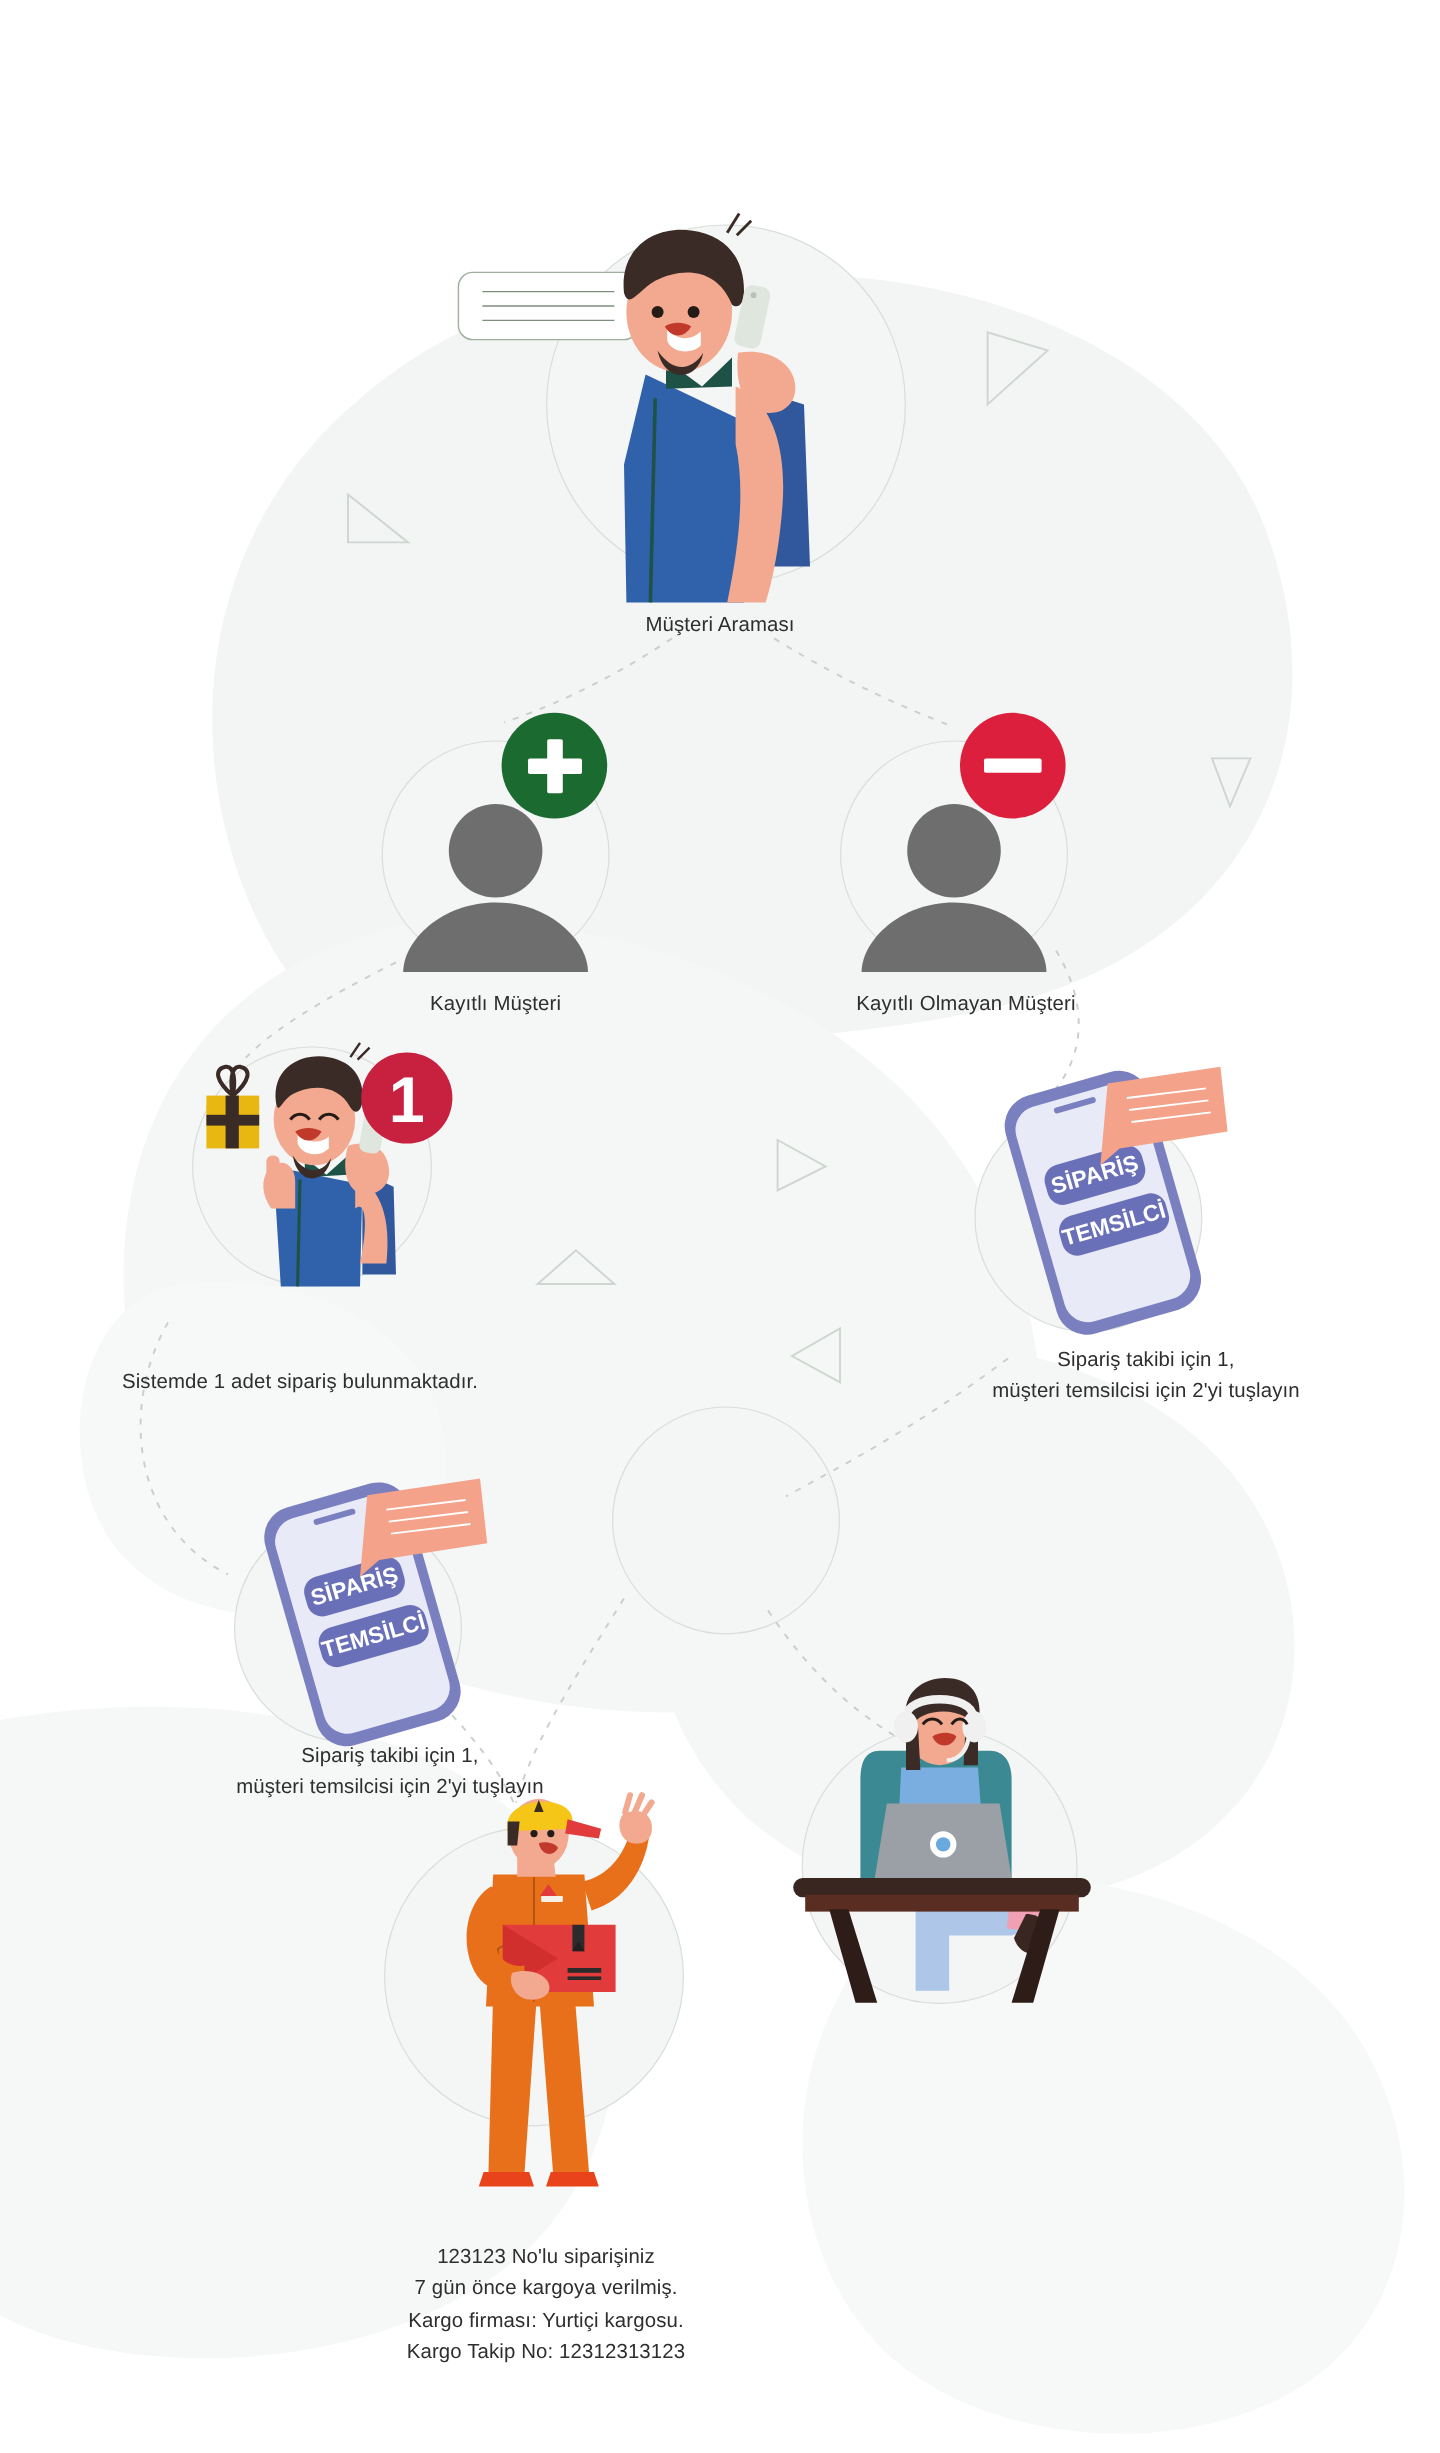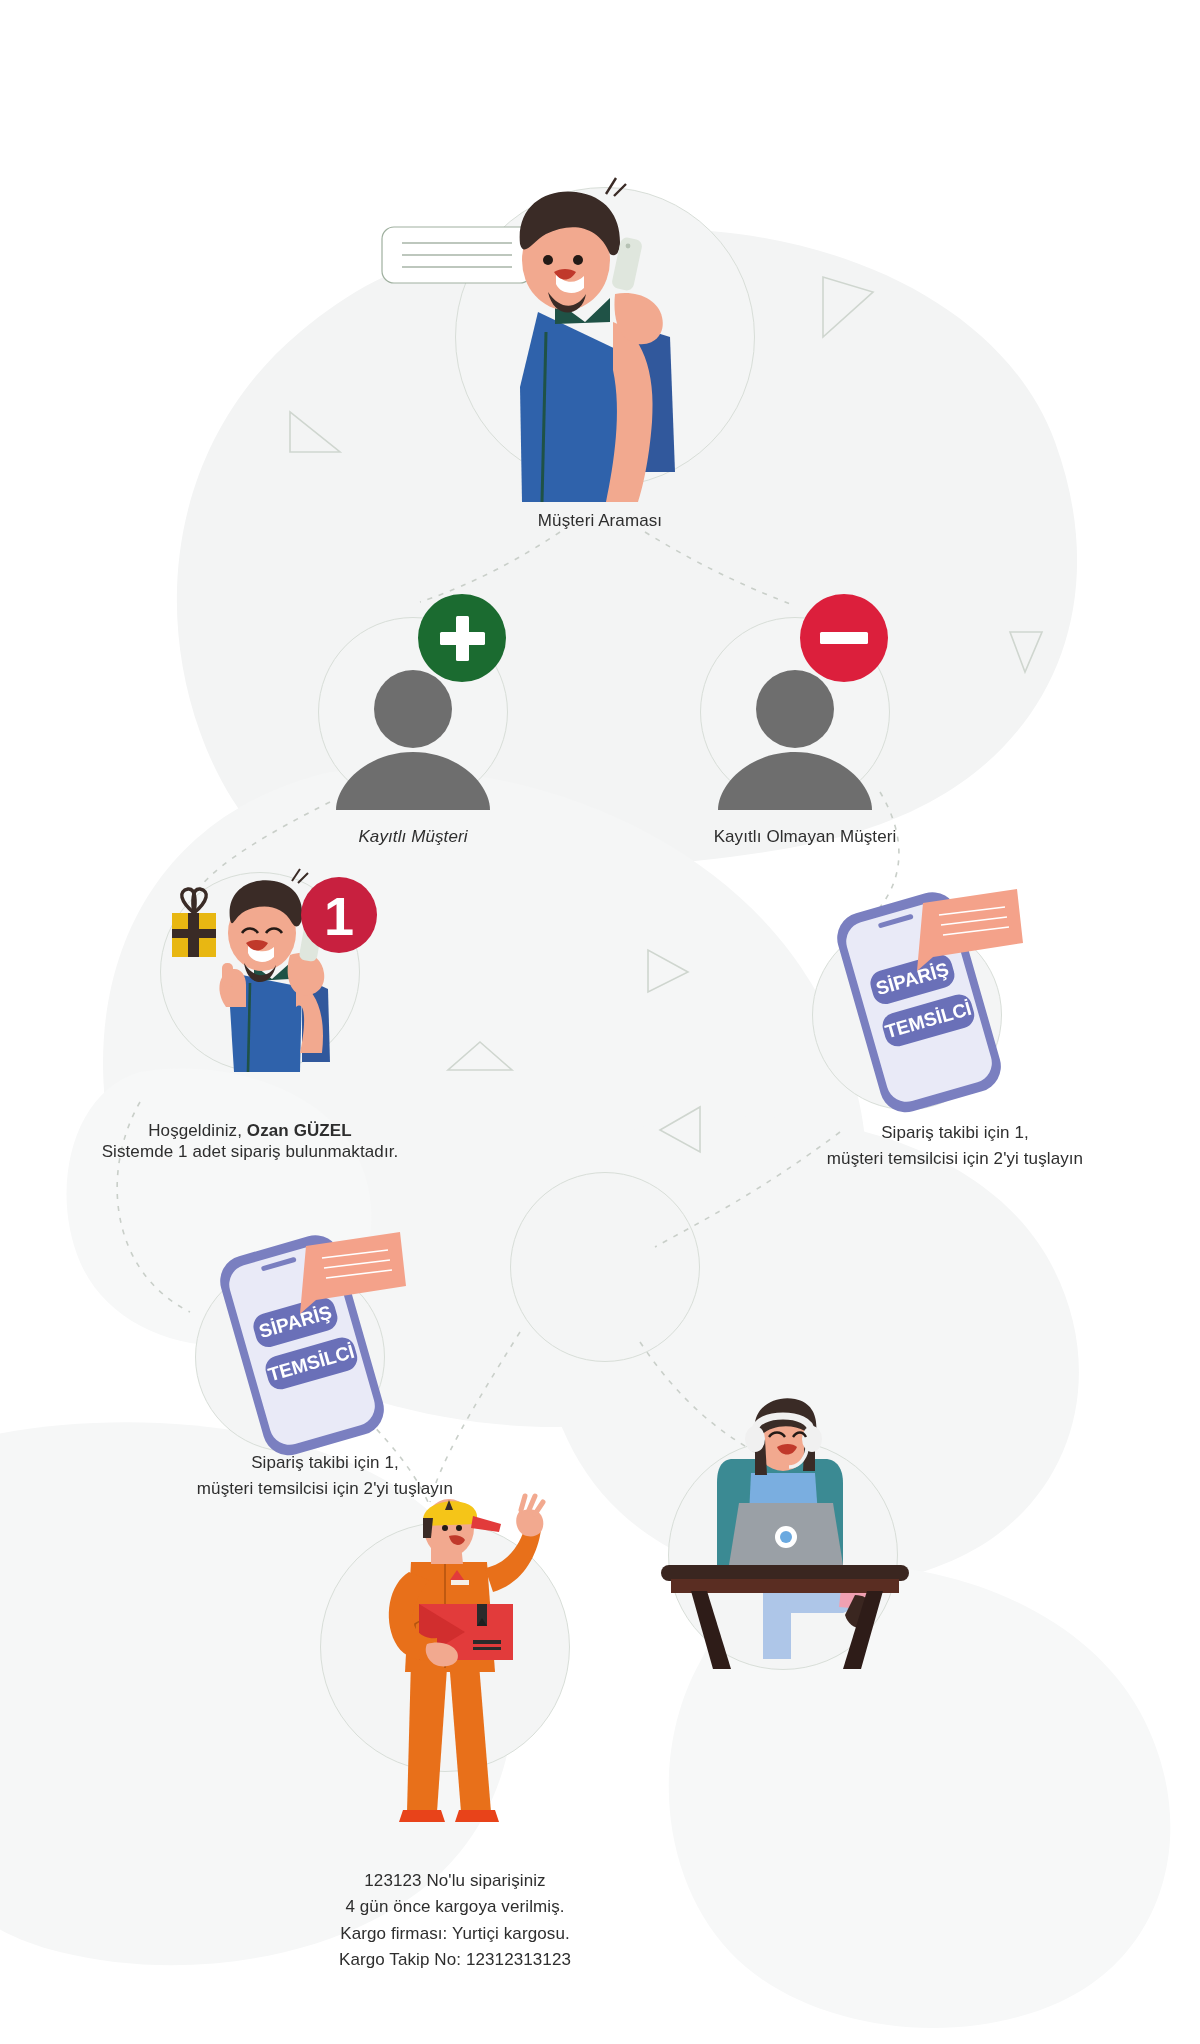--- a/index.html
+++ b/index.html
@@ -151,21 +151,21 @@
         <circle cx="95" cy="117" r="39" fill="#6e6e6e"></circle>
         <path d="M 95 160 C 140 160 172 192 172 218 L 18 218 C 18 192 50 160 95 160 Z" fill="#6e6e6e"></path>
       </g>
       <g>
         <circle cx="144" cy="46" r="44" fill="#1b6b30"></circle>
         <rect x="138" y="24" width="13" height="45" rx="1.5" fill="#ffffff"></rect>
         <rect x="122" y="40" width="45" height="13" rx="1.5" fill="#ffffff"></rect>
       </g>
     </svg>
   </div>
-  <div class="label" style="left:263px;top:812px;width:300px;font-style:italic;">Kayıtlı Müşteri</div>
+  <div class="label" style="left:263px;top:812px;width:300px;">Kayıtlı Müşteri</div>
 
   <div class="circle-plate" style="left:700px;top:605px;width:190px;height:190px;"></div>
   <div class="node" style="left:700px;top:580px;width:200px;height:215px;">
     <svg viewBox="0 0 200 215" width="200" height="215">
       <g>
         <circle cx="95" cy="117" r="39" fill="#6e6e6e"></circle>
         <path d="M 95 160 C 140 160 172 192 172 218 L 18 218 C 18 192 50 160 95 160 Z" fill="#6e6e6e"></path>
       </g>
       <g>
         <circle cx="144" cy="46" r="44" fill="#dc1f3c"></circle>
@@ -209,23 +209,20 @@
         <rect x="22" y="72" width="44" height="9" fill="#3a2b26"></rect>
         <path d="M 44 56 C 30 44 28 34 38 32 C 46 31 46 46 44 56 Z" fill="none" stroke="#3a2b26" stroke-width="3.4"></path>
         <path d="M 44 56 C 58 44 60 34 50 32 C 42 31 42 46 44 56 Z" fill="none" stroke="#3a2b26" stroke-width="3.4"></path>
       </g>
 
       <g>
         <circle cx="189" cy="58" r="38" fill="#c8203f"></circle>
         <text x="189" y="78" text-anchor="middle" font-family="Liberation Sans, sans-serif" font-size="54" font-weight="700" fill="#ffffff">1</text>
       </g>
     </svg>
-  </div>
-  <div class="label" style="left:50px;top:1080px;width:400px;">
-    <span>Hoşgeldiniz, </span><b>Ozan GÜZEL</b>
   </div>
   <div class="label" style="left:35px;top:1127px;width:430px;text-align:center;">Sistemde 1 adet sipariş bulunmaktadır.</div>
 
   <div class="circle-plate" style="left:812px;top:908px;width:190px;height:190px;"></div>
   <div class="node" style="left:805px;top:865px;width:230px;height:240px;">
     <svg viewBox="0 0 230 240" width="230" height="240">
       <g transform="rotate(-16 115 125)">
         <rect x="52" y="22" width="124" height="206" rx="26" fill="#7a7fc0"></rect>
         <rect x="60" y="32" width="108" height="186" rx="20" fill="#e9eaf7"></rect>
         <rect x="96" y="38" width="36" height="5" rx="2.5" fill="#7a7fc0"></rect>
@@ -345,17 +342,17 @@
       <path d="M 128 24 L 156 32 L 154 40 L 126 36 Z" fill="#e23b3b"></path>
       <path d="M 104 8 L 108 18 L 100 18 Z" fill="#3a2b26"></path>
       <path d="M 78 26 L 88 26 L 86 46 L 78 46 Z" fill="#3a2b26"></path>
 
       <circle cx="100" cy="36" r="3" fill="#241a16"></circle>
       <circle cx="114" cy="36" r="3" fill="#241a16"></circle>
       <path d="M 104 44 C 110 42 118 44 120 48 C 116 56 106 54 104 44 Z" fill="#c0392b"></path>
     </svg>
   </div>
   <div class="label" style="left:285px;top:1856px;width:340px;">123123 No'lu siparişiniz
-4 gün önce kargoya verilmiş.
+7 gün önce kargoya verilmiş.
 Kargo firması: Yurtiçi kargosu.
 Kargo Takip No: 12312313123</div>
 
 </div>
 
 </body></html>

